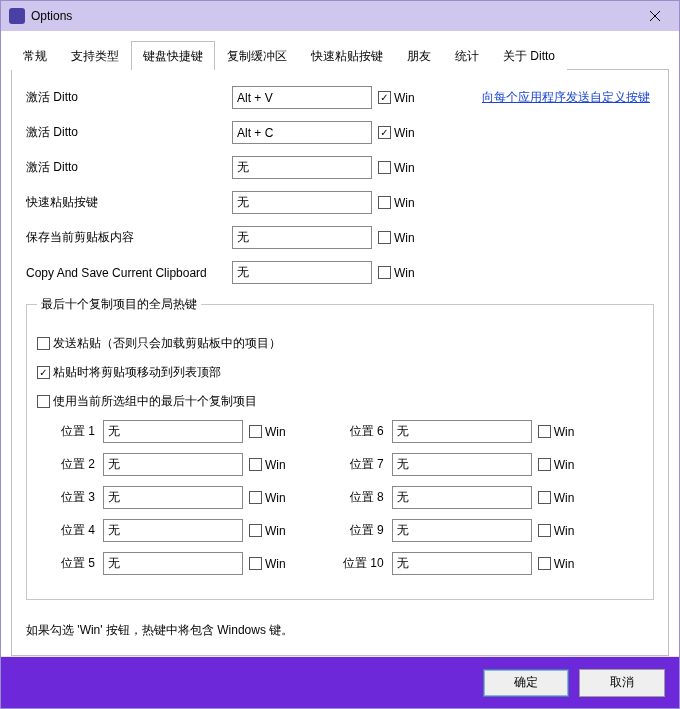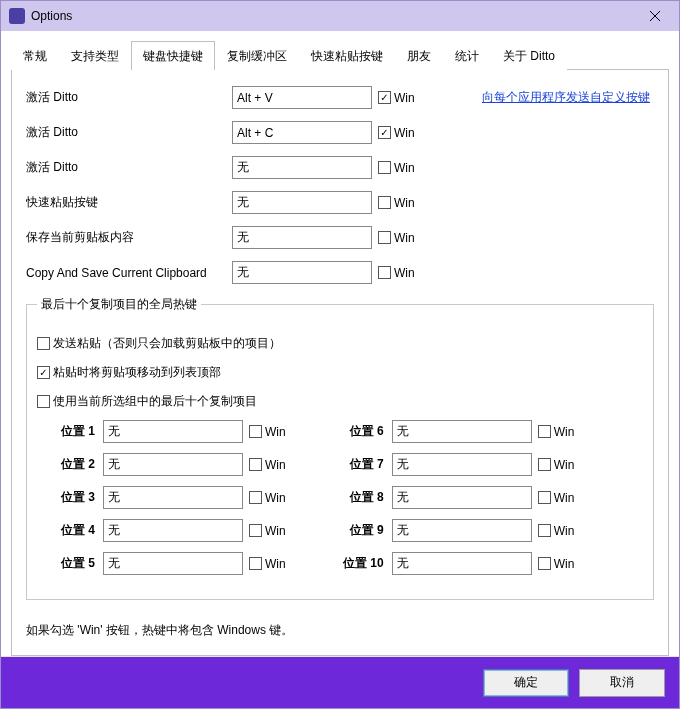--- a/index.html
+++ b/index.html
@@ -147,21 +147,20 @@
   .pos-col { }
   .pos-row {
     display: flex;
     align-items: center;
     margin-bottom: 10px;
   }
   .pos-row .plabel {
     width: 66px;
     text-align: right;
     padding-right: 8px;
-    font-weight: bold;
   }
   .pos-row input[type="text"] {
     width: 140px;
     height: 23px;
     border: 1px solid #888;
     padding: 2px 4px;
     font-family: inherit;
     font-size: 12px;
     outline: none;
   }

